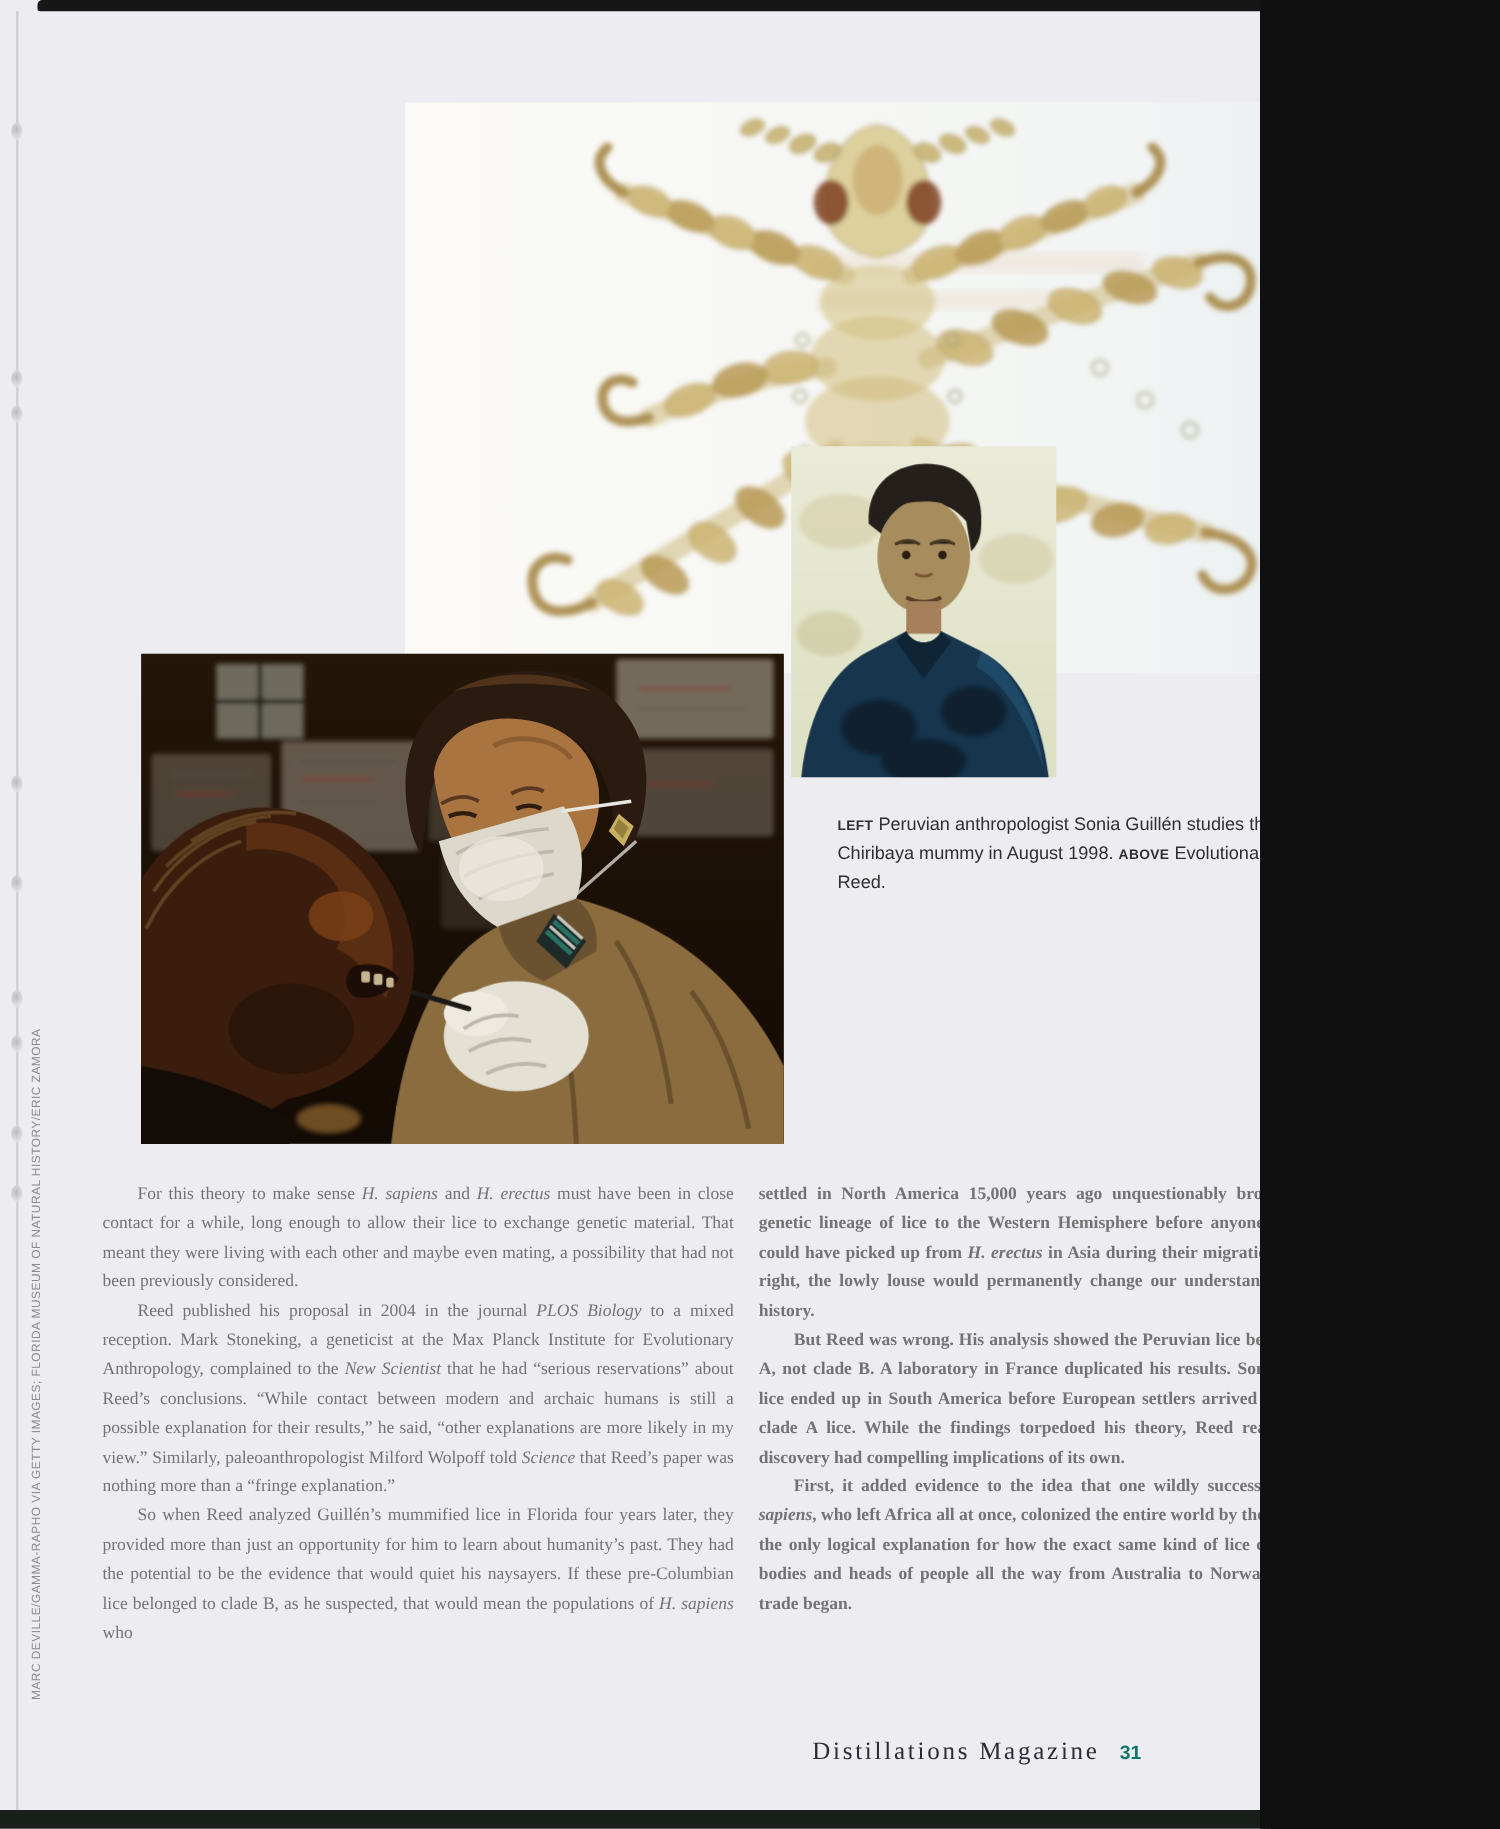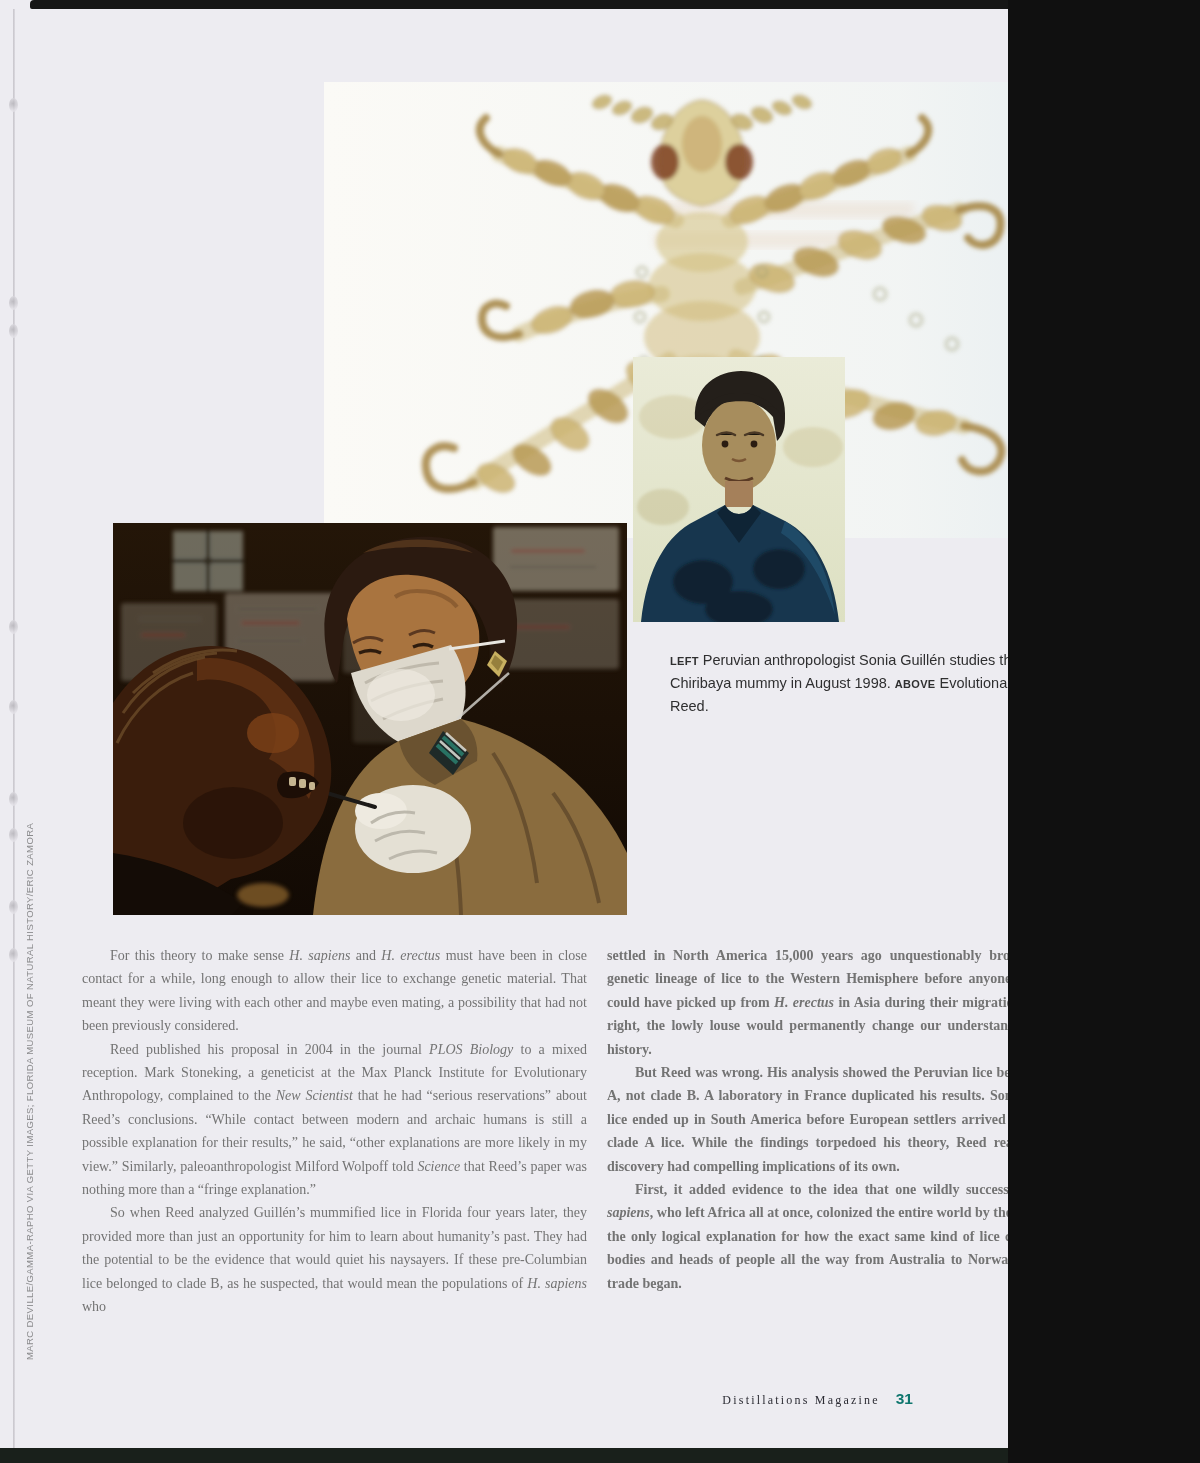--- a/index.html
+++ b/index.html
@@ -33,21 +33,21 @@
   #col-1{left:607px;width:494px;font-weight:bold;}
   .para{margin:0;}
   .para.indent{text-indent:28px;}
   .para em{font-style:italic;}
   
   .credit{position:absolute;left:24px;top:856px;height:504px;writing-mode:vertical-rl;
       transform:rotate(180deg);font-family:"Liberation Sans",sans-serif;font-size:9.5px;
       letter-spacing:.4px;color:#8b8b8d;white-space:nowrap;}
   
   .footer{position:absolute;top:1390px;left:0;right:95px;text-align:right;}
-  .footer .magazine{font-family:"Liberation Serif",serif;font-size:12px;letter-spacing:2.2px;color:#2c2c34;}
+  .footer .magazine{font-family:"Liberation Serif",serif;font-size:20px;letter-spacing:2.2px;color:#2c2c34;}
   .footer .pagenum{font-family:"Liberation Sans",sans-serif;font-weight:700;font-size:15.5px;
       color:#0f766e;margin-left:16px;letter-spacing:0;}
 </style>
 </head>
 <body>
 
 <div id="scan">
 
   <div class="top-strip"></div>
   <div class="seam"></div>

